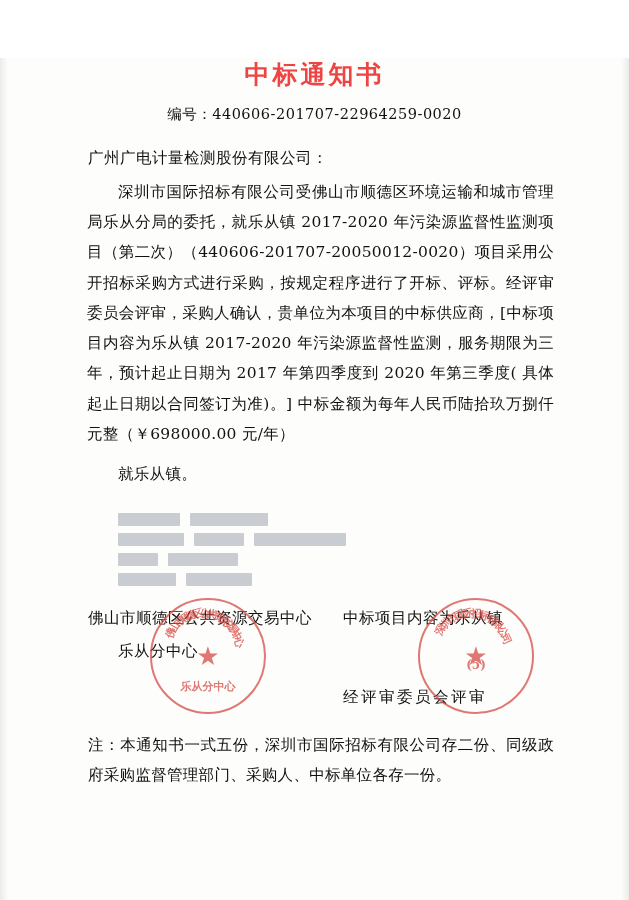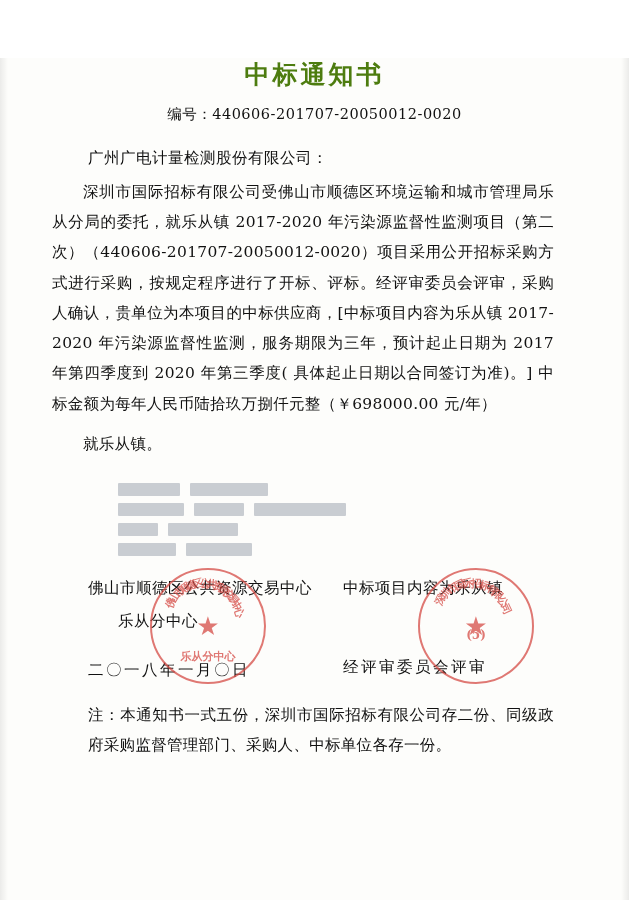--- a/index.html
+++ b/index.html
@@ -23,38 +23,38 @@
     padding: 0;
     box-sizing: border-box;
   }
   .doc-title {
     text-align: center;
     font-size: 25px;
     font-weight: bold;
     letter-spacing: 3px;
     margin-top: 58px;
     font-family: "DejaVu Serif", "Liberation Serif", serif;
-    color: #4d7c0f;
+    color: #ef4444;
   }
   .doc-number {
     text-align: center;
     font-size: 14.5px;
     margin-top: 14px;
     letter-spacing: 0.5px;
     color: #111;
   }
   .recipient {
     margin-top: 24px;
     margin-left: 88px;
     font-size: 15.5px;
     letter-spacing: 0.5px;
   }
   .body-block {
     margin-top: 8px;
-    margin-left: 52px;
+    margin-left: 87px;
     margin-right: 75px;
   }
   .para {
     font-size: 15.5px;
     line-height: 1.95;
     text-indent: 2em;
     text-align: justify;
     letter-spacing: 0.3px;
     margin: 0 0 2px 0;
   }
@@ -197,21 +197,21 @@
 <body>
 
 <div class="page">
 
   <div class="edge-shadow-left"></div>
   <div class="edge-shadow-right"></div>
 
   <div class="doc-title">中标通知书</div>
 
   <div class="doc-number">
-    <span>编号：</span><span>440606-201707-20050012-0020</span>
+    <span>编号：</span><span>440606-201707-22964259-0020</span>
   </div>
 
   <div class="recipient">广州广电计量检测股份有限公司：</div>
 
   <div class="body-block">
     <p class="para">深圳市国际招标有限公司受佛山市顺德区环境运输和城市管理局乐从分局的委托，就乐从镇 2017-2020 年污染源监督性监测项目（第二次）（440606-201707-20050012-0020）项目采用公开招标采购方式进行采购，按规定程序进行了开标、评标。经评审委员会评审，采购人确认，贵单位为本项目的中标供应商，[中标项目内容为乐从镇 2017-2020 年污染源监督性监测，服务期限为三年，预计起止日期为 2017 年第四季度到 2020 年第三季度( 具体起止日期以合同签订为准)。] 中标金额为每年人民币陆拾玖万捌仟元整（￥698000.00 元/年）</p>
     <p class="para tight">就乐从镇。</p>
   </div>
 
   <div class="redacted-block">
@@ -232,21 +232,20 @@
       <div class="redact r8"></div>
       <div class="redact r3"></div>
     </div>
   </div>
 
   <div class="signature-area">
 
     <div class="sig-col sig-left">
       <div>佛山市顺德区公共资源交易中心</div>
       <div class="sig-line2">乐从分中心</div>
-      <div class="sig-date">二〇一八年一月〇日</div>
     </div>
 
     <div class="sig-col sig-right">
       <div>中标项目内容为乐从镇</div>
       <div class="sig-date" style="margin-top:58px;">经评审委员会评审</div>
     </div>
 
     <div class="stamp" id="stamp-left">
       <div class="stamp-inner"></div>
       <div class="stamp-star">★</div>

